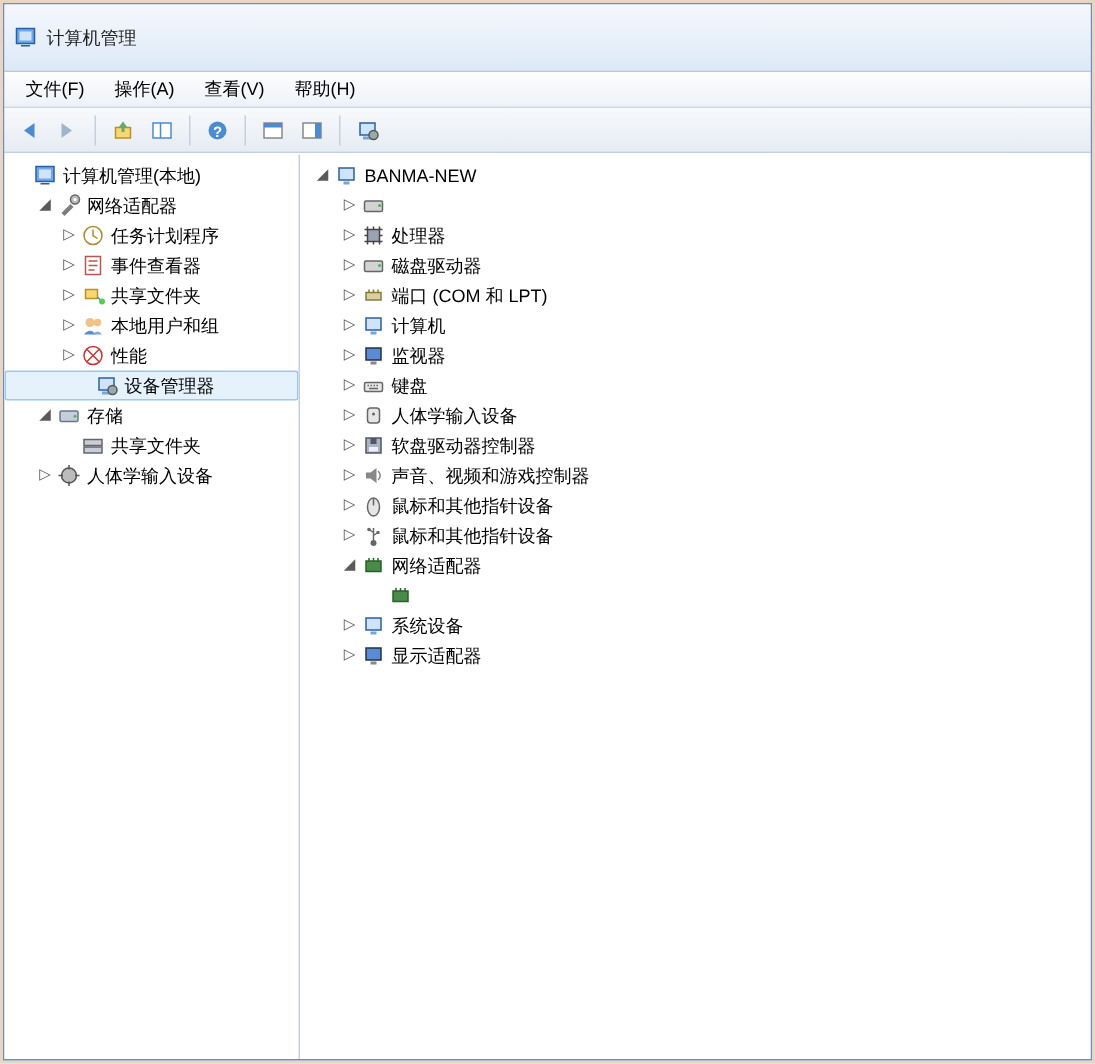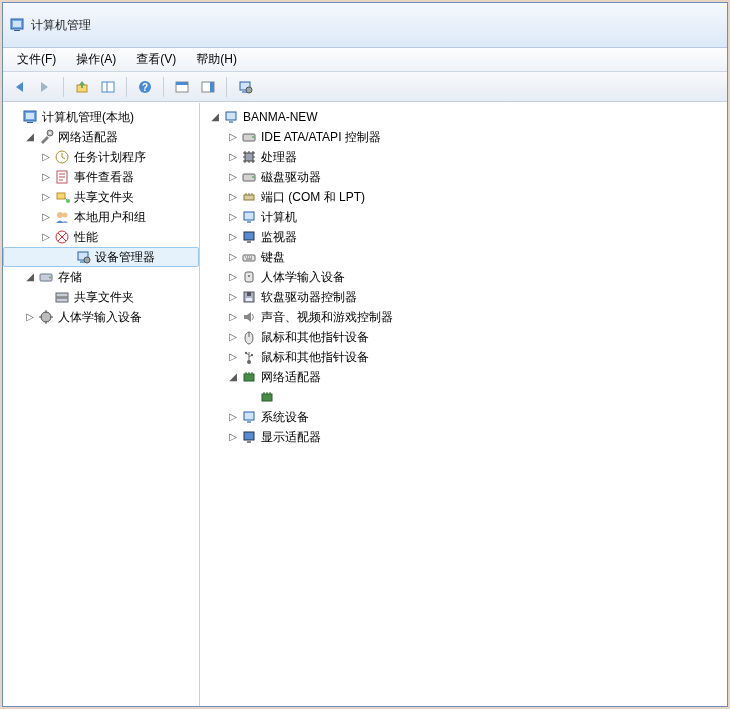--- a/index.html
+++ b/index.html
@@ -331,21 +331,21 @@
         </div>
         <div class="row" style="padding-left:36px">
           <span class="exp">▷</span>
           <span class="nicon">
               <svg width="16" height="16">
                 <use href="#i-perf"></use>
               </svg>
             </span>
           <span class="nlabel">性能</span>
         </div>
-        <div class="row sel" style="padding-left:56px">
+        <div class="row sel" style="padding-left:44px">
           <span class="exp hidden">▷</span>
           <span class="nicon">
               <svg width="16" height="16">
                 <use href="#i-devmgr"></use>
               </svg>
             </span>
           <span class="nlabel">设备管理器</span>
         </div>
 
         <div class="row" style="padding-left:20px">
@@ -391,21 +391,20 @@
           <span class="nlabel">BANMA-NEW</span>
         </div>
 
         <div class="row" style="padding-left:26px">
           <span class="exp">▷</span>
           <span class="nicon">
               <svg width="16" height="16">
                 <use href="#i-hdd"></use>
               </svg>
             </span>
-          <span class="nlabel">IDE ATA/ATAPI 控制器</span>
         </div>
         <div class="row" style="padding-left:26px">
           <span class="exp">▷</span>
           <span class="nicon">
               <svg width="16" height="16">
                 <use href="#i-chip"></use>
               </svg>
             </span>
           <span class="nlabel">处理器</span>
         </div>

